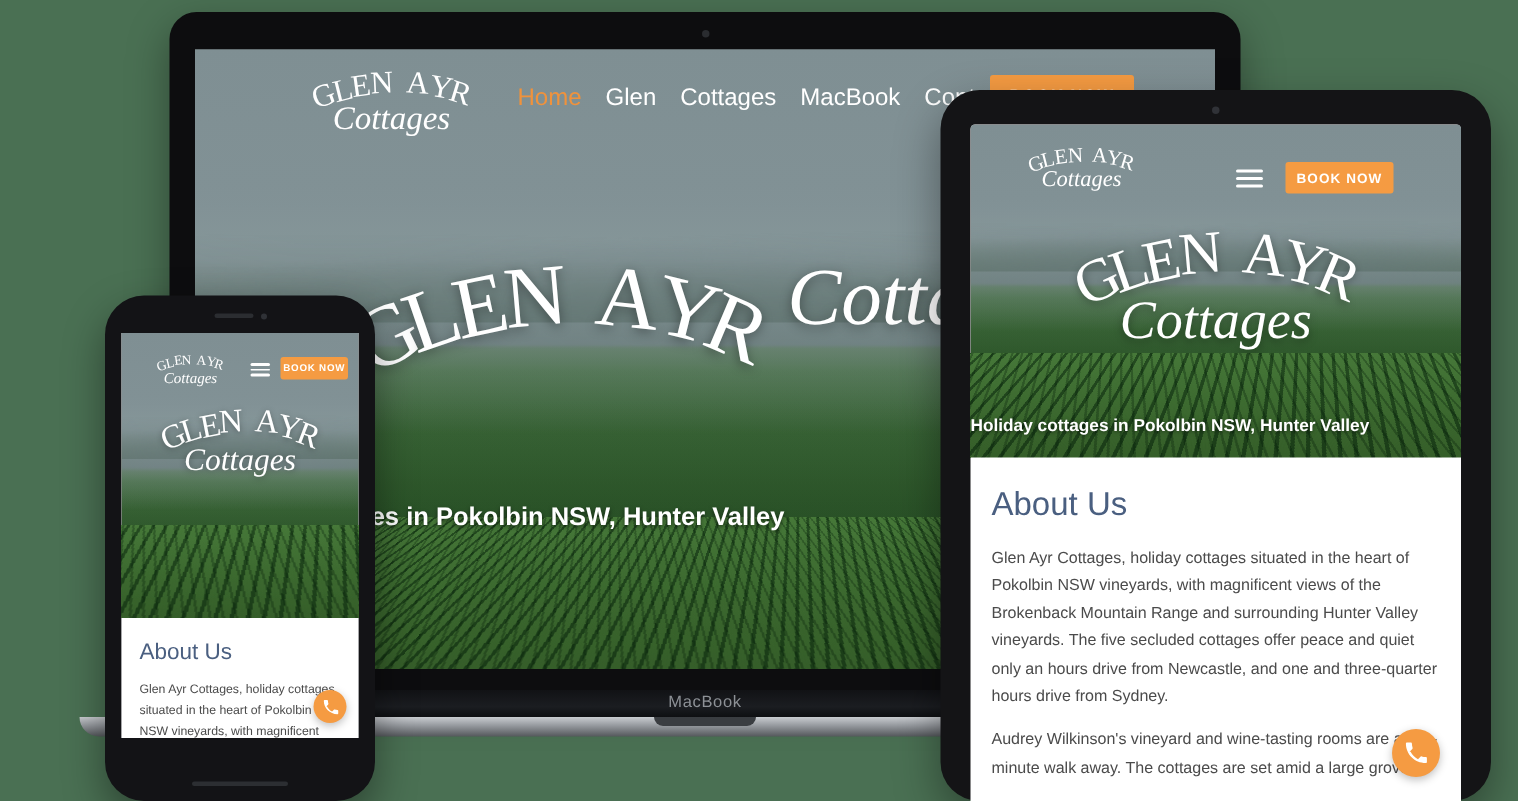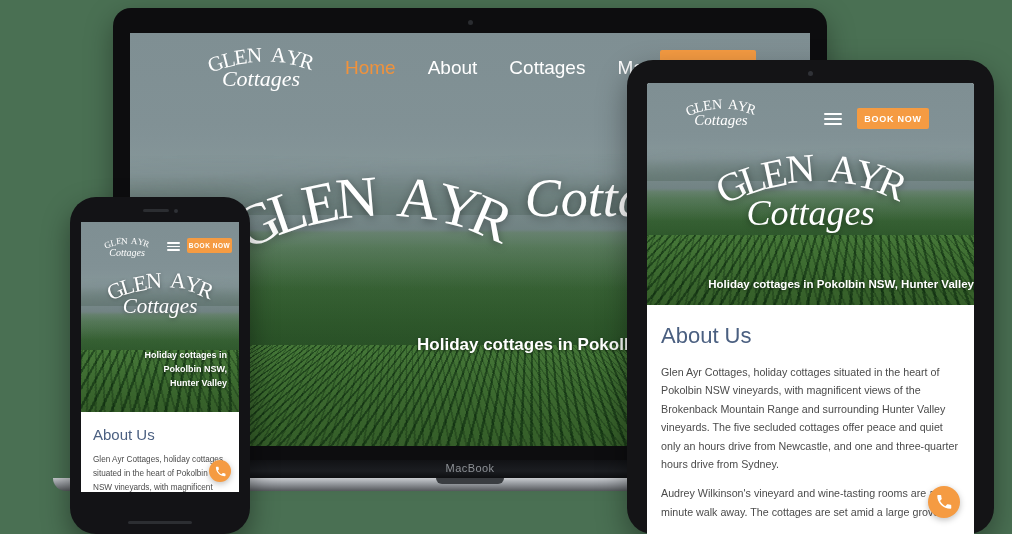--- a/index.html
+++ b/index.html
@@ -111,21 +111,21 @@
     justify-content: center;
     border-radius: 2px;
   }
 
   .burger { display: flex; flex-direction: column; justify-content: space-between; }
   .burger i { display: block; background: #ffffff; border-radius: 1px; }
 
   .tagline {
     color: #ffffff;
     font-weight: 700;
-    text-align: right;
+    text-align: left;
     text-shadow: 0 1px 3px rgba(0,0,0,0.55);
   }
 
   .about-panel { background: #ffffff; }
   .about-title {
     color: #4a5f80;
     font-weight: 400;
     text-align: left;
     font-family: "Liberation Sans", sans-serif;
   }
@@ -181,21 +181,21 @@
     position: absolute; left: 50%; margin-left: -34px; top: 470px;
     width: 68px; height: 6px; background: #3a3d41; border-radius: 0 0 6px 6px;
   }
 
   #laptop .nav { position: absolute; left: 0; right: 0; top: 0; height: 62px; }
   #laptop .brand { left: 46px; top: 10px; width: 170px; }
   #laptop .brand .arch span { font-size: 21px; }
   #laptop .brand .cott { font-size: 22px; margin-top: -2px; }
   #laptop .menu {
     position: absolute; left: 215px; top: 24px;
-    display: flex; gap: 32px; font-size: 19px;
+    display: flex; gap: 16px; font-size: 16px;
   }
   #laptop .booknow {
     position: absolute; left: 530px; top: 17px;
     width: 96px; height: 28px; font-size: 11px;
   }
   #laptop .headline {
     position: absolute; left: 0; right: 0; top: 130px;
     text-align: center; color: #ffffff;
   }
   #laptop .headline .arch span {
@@ -325,21 +325,21 @@
         <div class="nav">
           <div class="brand">
             <span class="arch">
               <span style="transform:rotate(-20deg) translateY(9px)">G</span><span style="transform:rotate(-14deg) translateY(5px)">L</span><span style="transform:rotate(-8deg) translateY(2px)">E</span><span style="transform:rotate(-3deg)">N</span><span style="display:inline-block;width:8px"></span><span style="transform:rotate(4deg)">A</span><span style="transform:rotate(10deg) translateY(3px)">Y</span><span style="transform:rotate(17deg) translateY(7px)">R</span>
             </span>
             <span class="cott">Cottages</span>
           </div>
 
           <div class="menu">
             <a class="navlink active">Home</a>
-            <a class="navlink">About</a>
+            <a class="navlink">Glen</a>
             <a class="navlink">Cottages</a>
             <a class="navlink">MacBook</a>
             <a class="navlink">Contact</a>
           </div>
 
           <div class="booknow">BOOK NOW</div>
         </div>
 
         <div class="headline">
           <span class="arch">
@@ -442,25 +442,20 @@
 
           <div class="booknow">BOOK NOW</div>
 
           <div class="headline">
             <span class="arch">
               <span style="transform:rotate(-24deg) translateY(11px)">G</span><span style="transform:rotate(-17deg) translateY(6px)">L</span><span style="transform:rotate(-11deg) translateY(3px)">E</span><span style="transform:rotate(-4deg)">N</span><span style="display:inline-block;width:8px"></span><span style="transform:rotate(5deg)">A</span><span style="transform:rotate(13deg) translateY(4px)">Y</span><span style="transform:rotate(21deg) translateY(10px)">R</span>
             </span>
             <span class="cott">Cottages</span>
           </div>
 
-          <div class="tagline">
-            <div>Holiday cottages in</div>
-            <div>Pokolbin NSW,</div>
-            <div>Hunter Valley</div>
-          </div>
         </div>
 
         <div class="about-panel">
           <div class="about-title">About Us</div>
           <div class="about-body">
             <p>Glen Ayr Cottages, holiday cottages situated in the heart of Pokolbin NSW vineyards, with magnificent views of the Brokenback Mountain Range and surrounding Hunter Valley vineyards. The five secluded cottages offer peace and quiet only an hours drive from Newcastle, and one and three-quarter hours drive from Sydney.</p>
           </div>
           <div class="phone-fab">
             <svg width="11" height="11" viewBox="0 0 24 24">
               <path class="fab-glyph" d="M6.6 10.8c1.6 3.2 4.2 5.8 7.4 7.4l2.5-2.5c.3-.3.8-.4 1.2-.3 1.3.4 2.7.7 4.1.7.6 0 1.1.5 1.1 1.1V21c0 .6-.5 1.1-1.1 1.1C10.6 22.1 1.9 13.4 1.9 2.6 1.9 2 2.4 1.5 3 1.5h3.8c.6 0 1.1.5 1.1 1.1 0 1.4.2 2.8.7 4.1.1.4 0 .9-.3 1.2l-2.7 2.9z"></path>

